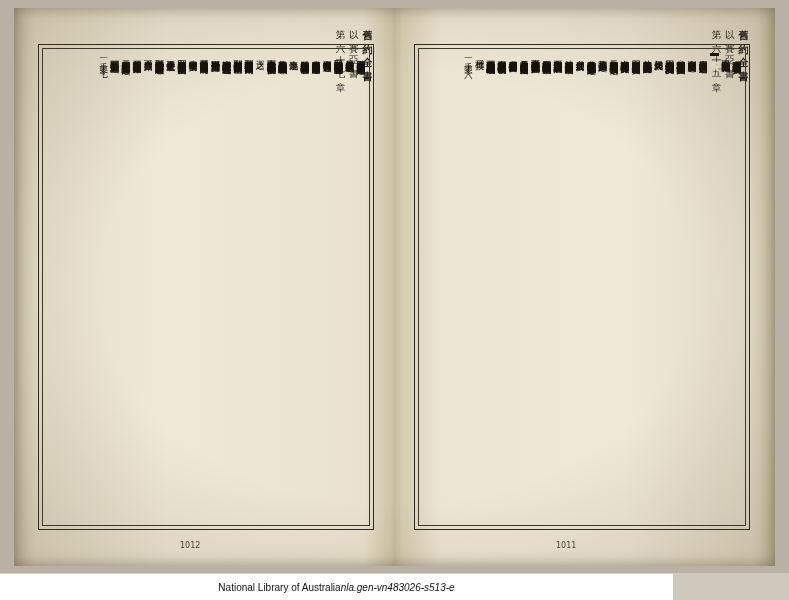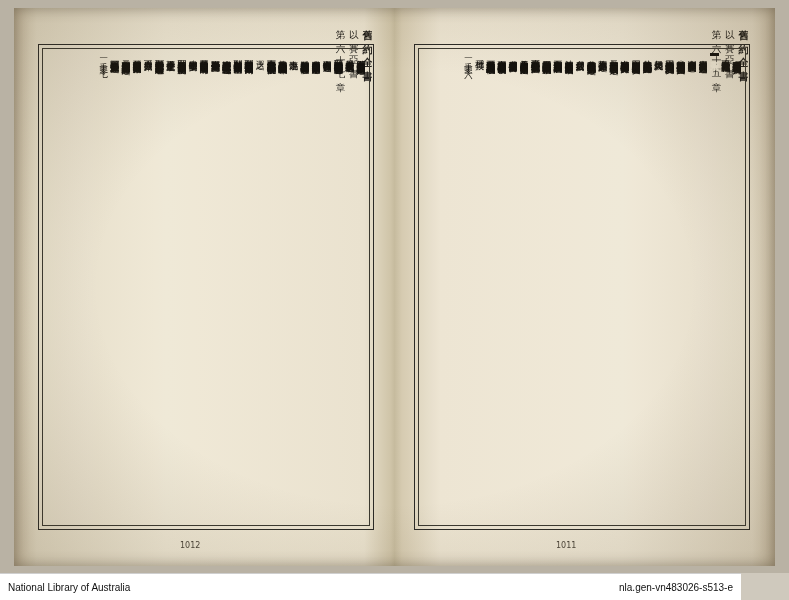--- a/index.html
+++ b/index.html
@@ -129,33 +129,33 @@
     color: #4a4438;
     font-family: "DejaVu Sans", sans-serif;
   }
   .folio.l { left: 150px; }
   .folio.r { left: 150px; }
 
   
   .metabar {
     position: absolute;
     left: 0; bottom: 0;
-    width: 741px; height: 27px;
+    width: 673px; height: 27px;
     background: #ffffff;
     border-top: 1px solid #cfcfcf;
     display: flex;
     align-items: center;
-    justify-content: space-between;
+    justify-content: center;
     padding: 0 8px;
     font-size: 10px;
     color: #222;
     font-family: "Liberation Sans", sans-serif;
   }
   .metabar .left { color: #111; }
-  .metabar .right { color: #111; }
+  .metabar .right { color: #111; font-style: italic; }
 </style>
 </head>
 <body>
 
 <div id="page">
 
   <div class="scan">
     <div class="book">
 
       <div class="leaf left">

